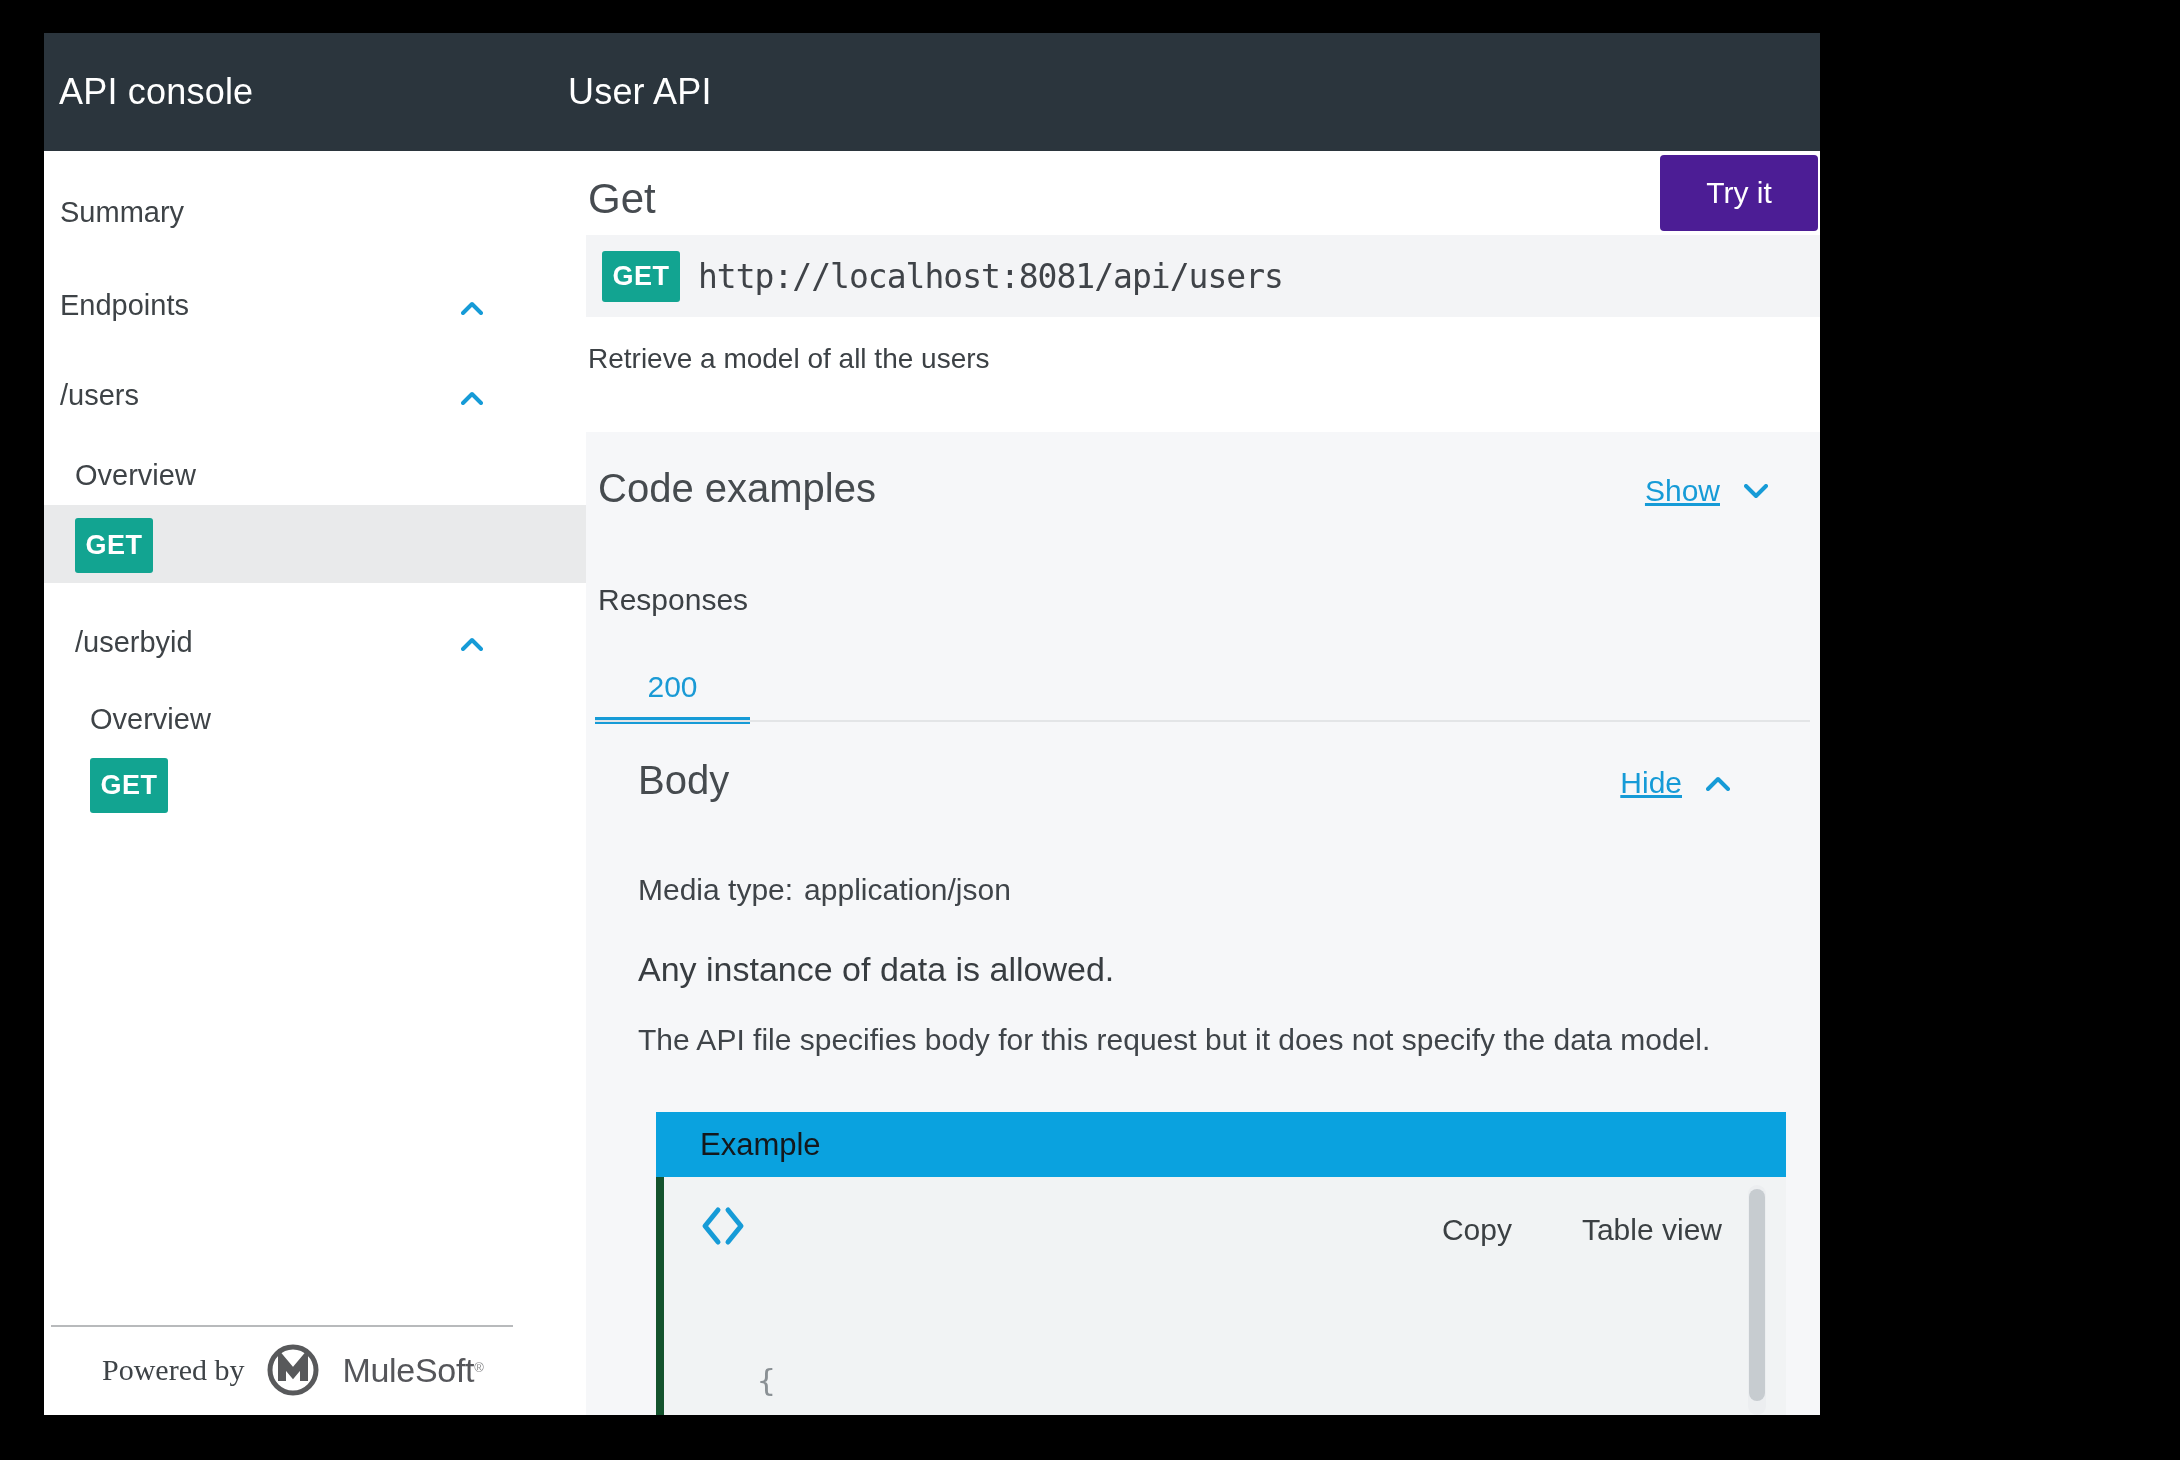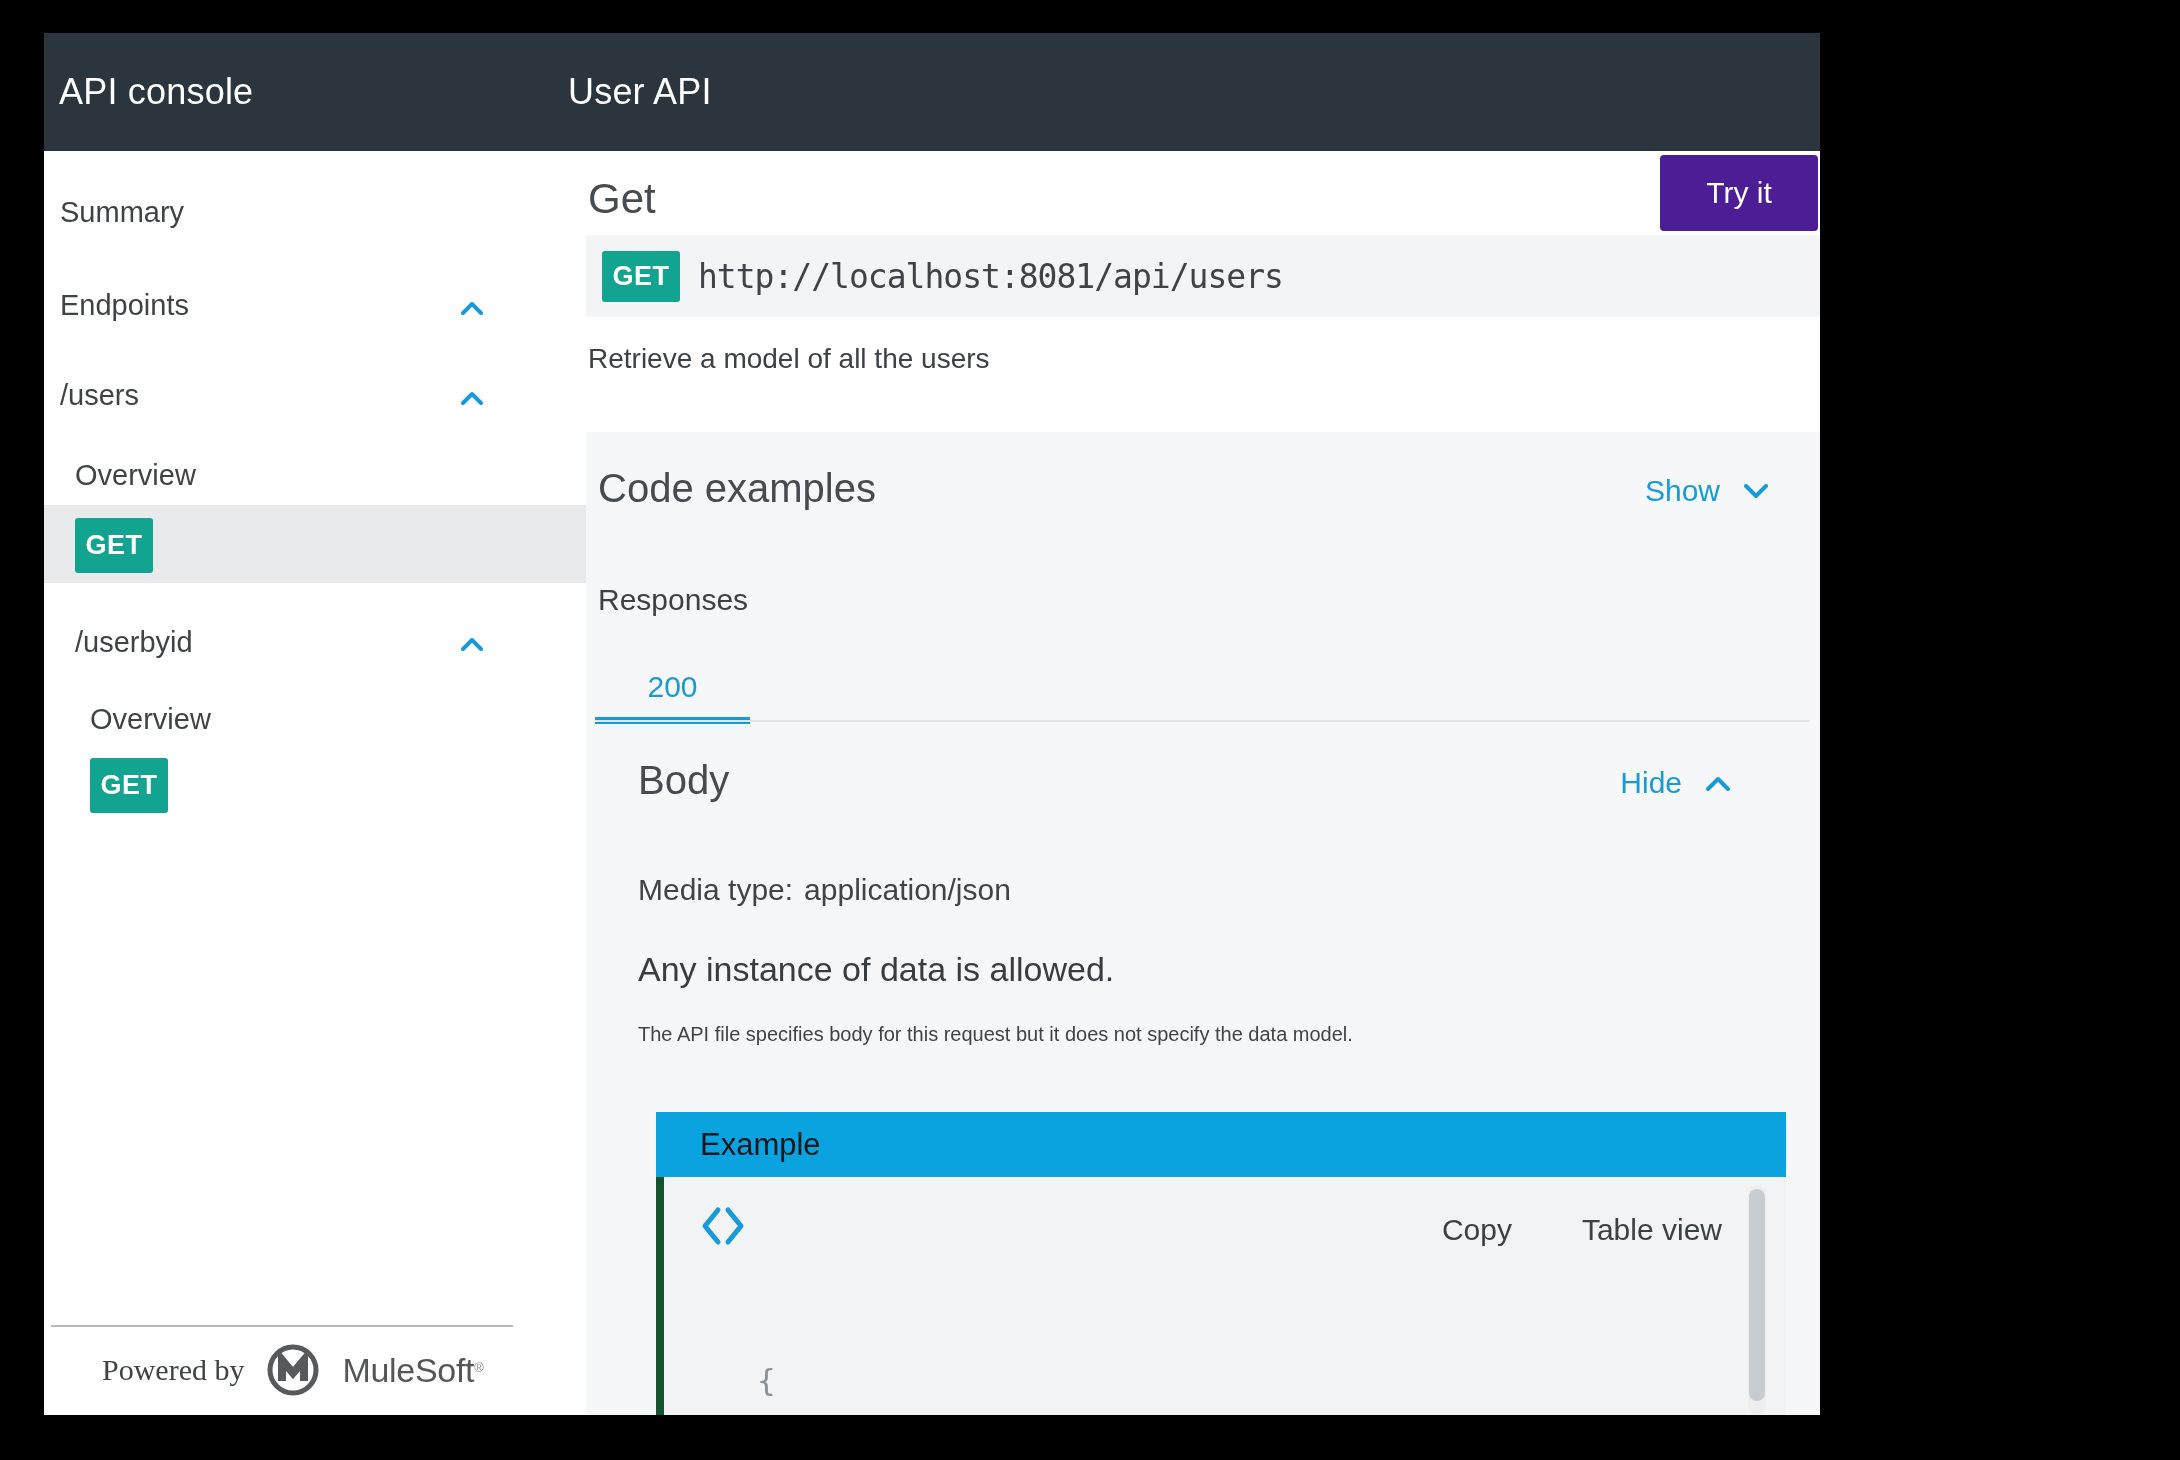--- a/index.html
+++ b/index.html
@@ -29,31 +29,31 @@
   #op-title{position:absolute;left:2px;top:27px;font-size:42px;line-height:1;color:#464b50;}
   #try-it{position:absolute;right:2px;top:4px;width:158px;height:76px;background:#4c1d95;border:none;border-radius:4px;color:#fff;font-size:30px;font-family:Liberation Sans, sans-serif;display:flex;align-items:center;justify-content:center;cursor:pointer;}
   #url-bar{position:absolute;left:0;top:84px;width:1234px;height:82px;background:#f3f4f6;}
   #url-method{position:absolute;left:16px;top:16px;width:78px;height:51px;}
   #url-text{position:absolute;left:112px;top:0;height:82px;display:flex;align-items:center;font-family:"DejaVu Sans Mono",monospace;font-size:33px;color:#3f4348;letter-spacing:-1px;}
   #op-desc{position:absolute;left:2px;top:192px;font-size:28px;color:#3c4145;}
 
   
   #doc{position:absolute;left:0;top:281px;width:1234px;height:983px;background:#f6f7f9;}
   #ce-title{position:absolute;left:12px;top:36px;font-size:40px;line-height:1;color:#464b4f;}
-  .toggle-link{position:absolute;display:flex;align-items:center;gap:24px;color:#169bd7;font-size:30px;cursor:pointer;}
+  .toggle-link{position:absolute;display:flex;align-items:center;gap:24px;color:#169bd7;font-size:30px;cursor:pointer;text-decoration:underline;}
   #ce-toggle{top:42px;right:52px;}
   #responses-title{position:absolute;left:12px;top:151px;font-size:30px;color:#3c4145;}
   #tab-200{position:absolute;left:9px;top:224px;width:155px;height:61px;display:flex;align-items:center;justify-content:center;font-size:30px;color:#1a9ad5;cursor:pointer;}
   #tab-indicator{position:absolute;left:9px;top:285px;width:155px;height:7px;background:#169bd7;}
   #tab-baseline{position:absolute;left:9px;top:288px;width:1215px;height:2px;background:#e3e5e7;}
   #body-title{position:absolute;left:52px;top:328px;font-size:40px;line-height:1;color:#464b4f;}
   #body-toggle{top:334px;right:90px;}
   #media-row{position:absolute;left:52px;top:441px;display:flex;gap:11px;font-size:30px;color:#3f4449;}
   #note-data{position:absolute;left:52px;top:518px;font-size:34px;color:#383d41;}
-  #note-model{position:absolute;left:52px;top:591px;font-size:20px;color:#3f4449;}
+  #note-model{position:absolute;left:52px;top:591px;font-size:30px;color:#3f4449;}
 
   
   #card{position:absolute;left:70px;top:680px;width:1130px;height:303px;}
   #card-header{position:absolute;left:0;top:0;width:1130px;height:74px;background:#0aa2df;}
   #card-header span{position:absolute;left:44px;top:0;line-height:65px;font-size:31px;color:#14181c;}
   #code-wrap{position:absolute;left:0;top:65px;width:1122px;height:238px;background:#f1f3f4;border-left:8px solid #14532d;overflow:hidden;}
   #code-icon{position:absolute;left:36px;top:28px;cursor:pointer;}
   #copy-btn{position:absolute;right:274px;top:36px;font-size:30px;color:#3b4043;cursor:pointer;}
   #tableview-btn{position:absolute;right:64px;top:36px;font-size:30px;color:#3b4043;cursor:pointer;margin-left:44px;}
   #vscroll{position:absolute;left:1084px;top:8px;width:18px;height:230px;background:#eceef0;border-radius:9px;cursor:pointer;}

